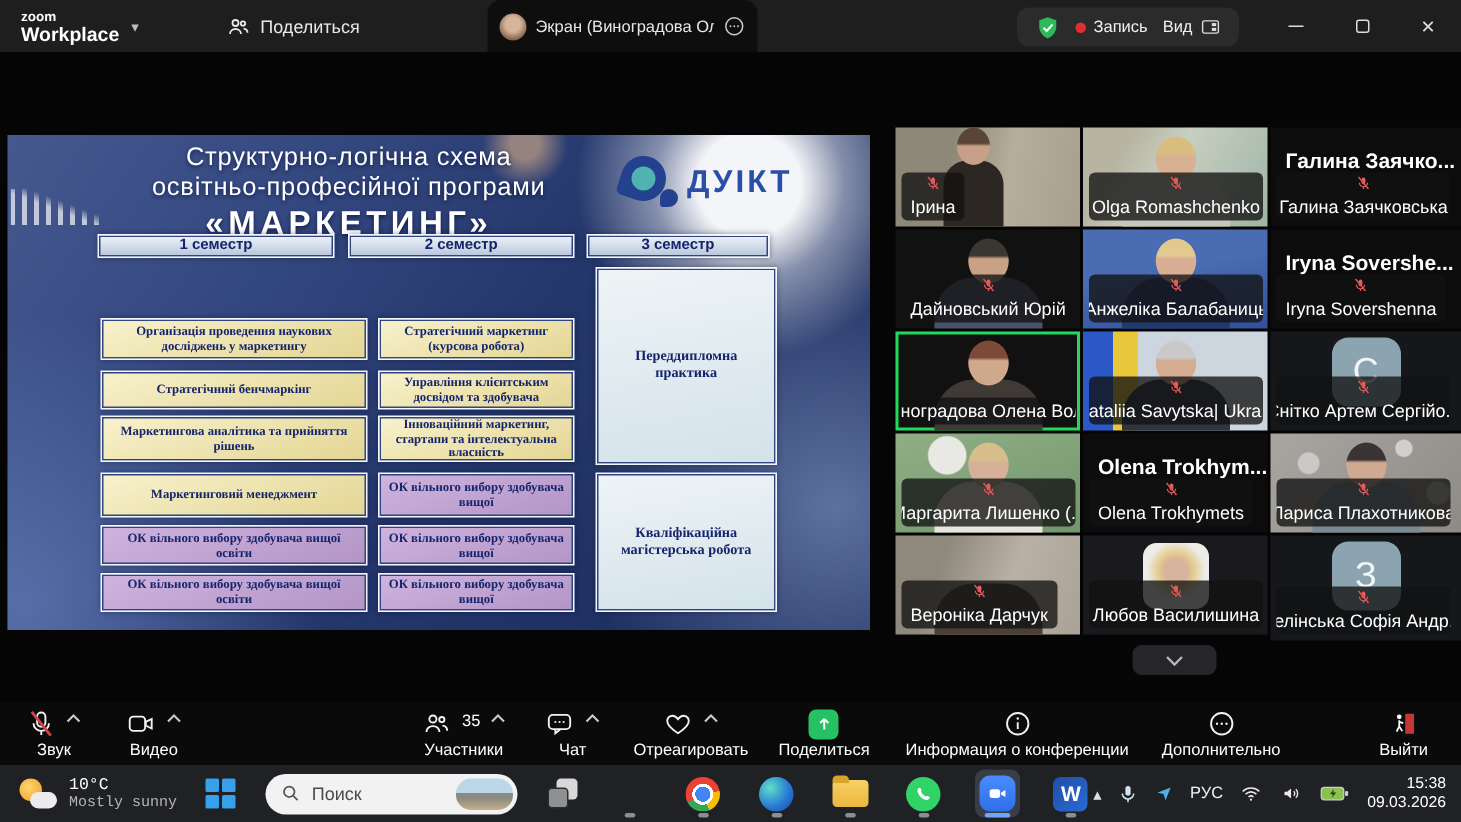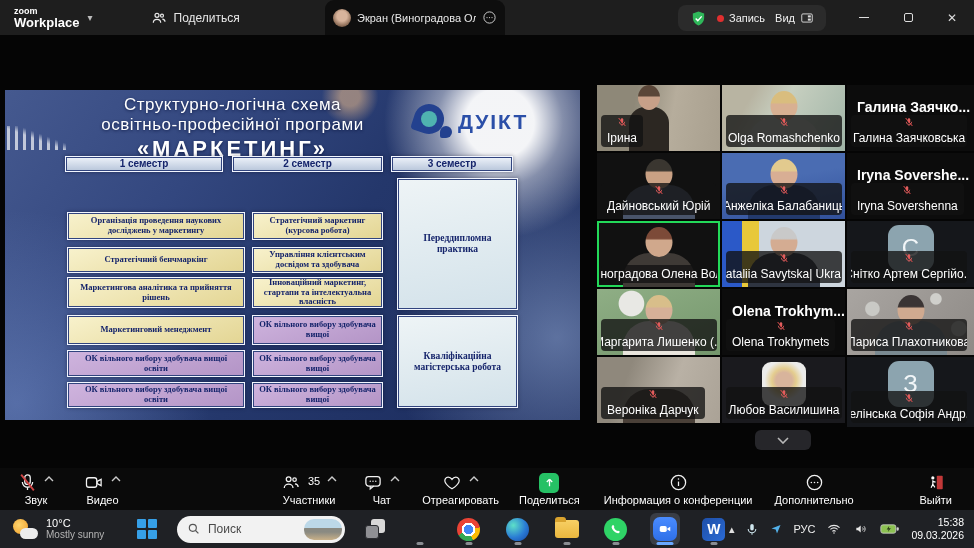--- a/index.html
+++ b/index.html
@@ -167,21 +167,21 @@
       color:#fff; font-size:11px; gap:1px; }
   .tbtn .irow { display:flex; align-items:flex-start; gap:7px; height:20px; }
   .caret { margin-top:3px; }
   .badge { font-size:11px; color:#fff; margin-top:2px; }
   .share-ic { width:20px; height:20px; border-radius:5px; background:#26c165;
       display:flex; align-items:center; justify-content:center; }
 
   
   .taskbar { position:absolute; left:0; top:510px; width:974px; height:38px;
       background:#1f2125; display:flex; align-items:center; }
-  .weather { display:flex; align-items:flex-start; gap:8px; margin-left:12px; width:240px; }
+  .weather { display:flex; align-items:flex-end; gap:8px; margin-left:12px; width:240px;font-family:Liberation Mono, monospace; }
   .w-icon { position:relative; width:26px; height:24px; }
   .w-sun { position:absolute; left:1px; top:2px; width:15px; height:15px; border-radius:50%;
       background:radial-gradient(circle at 40% 40%, #ffd66e, #f09c28); }
   .w-cloud { position:absolute; right:0; bottom:2px; width:18px; height:11px;
       border-radius:8px; background:#ececec; }
   .w-text .temp { color:#fff; font-size:11px; }
   .w-text .cond { color:#b5b5b5; font-size:10px; }
   .tb-center { display:flex; align-items:center; gap:19px; }
   .start { width:22px; height:22px; display:grid; grid-template-columns:9px 9px;
       grid-template-rows:9px 9px; gap:2px; place-content:center; }

